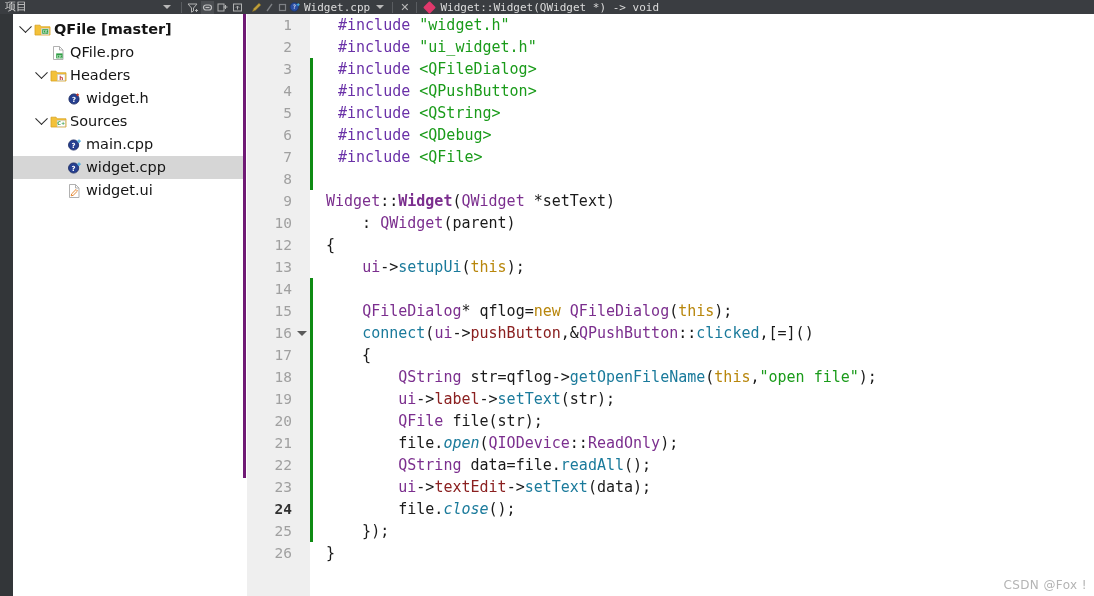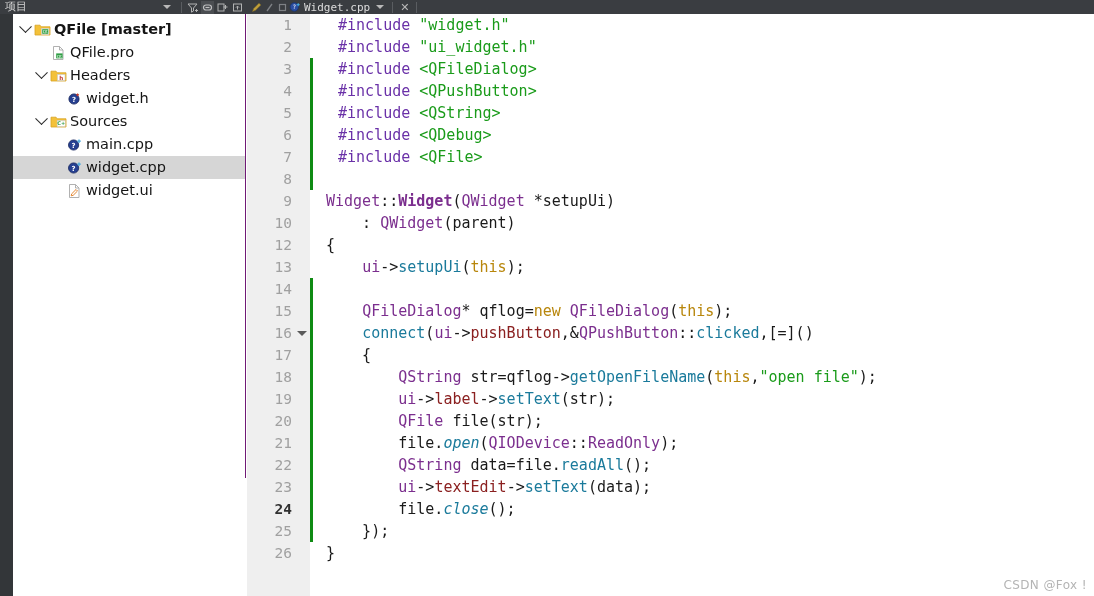--- a/index.html
+++ b/index.html
@@ -105,21 +105,21 @@
     position: absolute; left: 0; top: 14px;
     width: 13px; height: 582px;
     background: #333639;
   }
 
   
   .tree {
     position: absolute; left: 13px; top: 14px;
     width: 233px; height: 464px;
     background: #ffffff;
-    border-right: 1px solid #701a75;
+    border-right: 3px solid #701a75;
     overflow: hidden;
     padding-top: 4px;
     text-align: center;
   }
   .row {
     height: 23px;
     display: flex; align-items: center;
     padding-left: 4px;
     white-space: nowrap;
     font-size: 14.5px;
@@ -282,20 +282,24 @@
             <text x="5.3" y="8.4" font-size="6" fill="#ffffff" text-anchor="middle" font-family="DejaVu Sans">?</text>
             <path d="M9.2 2.2v3M7.7 3.7h3" stroke="#43b0e8" stroke-width="1"></path>
           </svg>
         </span>
         <span>Widget.cpp</span>
       </span>
       <span class="chev-dn"></span>
       <span class="tb-sep"></span>
       <span class="x-close">✕</span>
       <span class="tb-sep"></span>
+      <span class="tb-symbol">
+        <span class="pink-diamond"></span>
+        <span>Widget::Widget(QWidget *) -&gt; void</span>
+      </span>
     </div>
   </div>
 
   <div class="rail"></div>
 
   <div class="tree" id="tree">
       <div class="row bold">
         <span class="arrow">
           <span class="chev"></span>
         </span>
@@ -452,21 +456,21 @@
         <div class="cl">
           <span class="lnum">8</span>
           <span class="fold"></span>
           <span class="chg on"></span>
           <span class="code"></span>
         </div>
         <div class="cl">
           <span class="lnum">9</span>
           <span class="fold"></span>
           <span class="chg"></span>
-          <span class="code"><span class="k-type">Widget</span><span class="k-plain">::</span><span class="k-typeb">Widget</span><span class="k-plain">(</span><span class="k-type">QWidget</span><span class="k-plain"> *setupUi)</span></span>
+          <span class="code"><span class="k-type">Widget</span><span class="k-plain">::</span><span class="k-typeb">Widget</span><span class="k-plain">(</span><span class="k-type">QWidget</span><span class="k-plain"> *setText)</span></span>
         </div>
         <div class="cl">
           <span class="lnum">10</span>
           <span class="fold"></span>
           <span class="chg"></span>
           <span class="code"><span class="k-plain">    : </span><span class="k-type">QWidget</span><span class="k-plain">(parent)</span></span>
         </div>
         <div class="cl">
           <span class="lnum">12</span>
           <span class="fold"></span>

